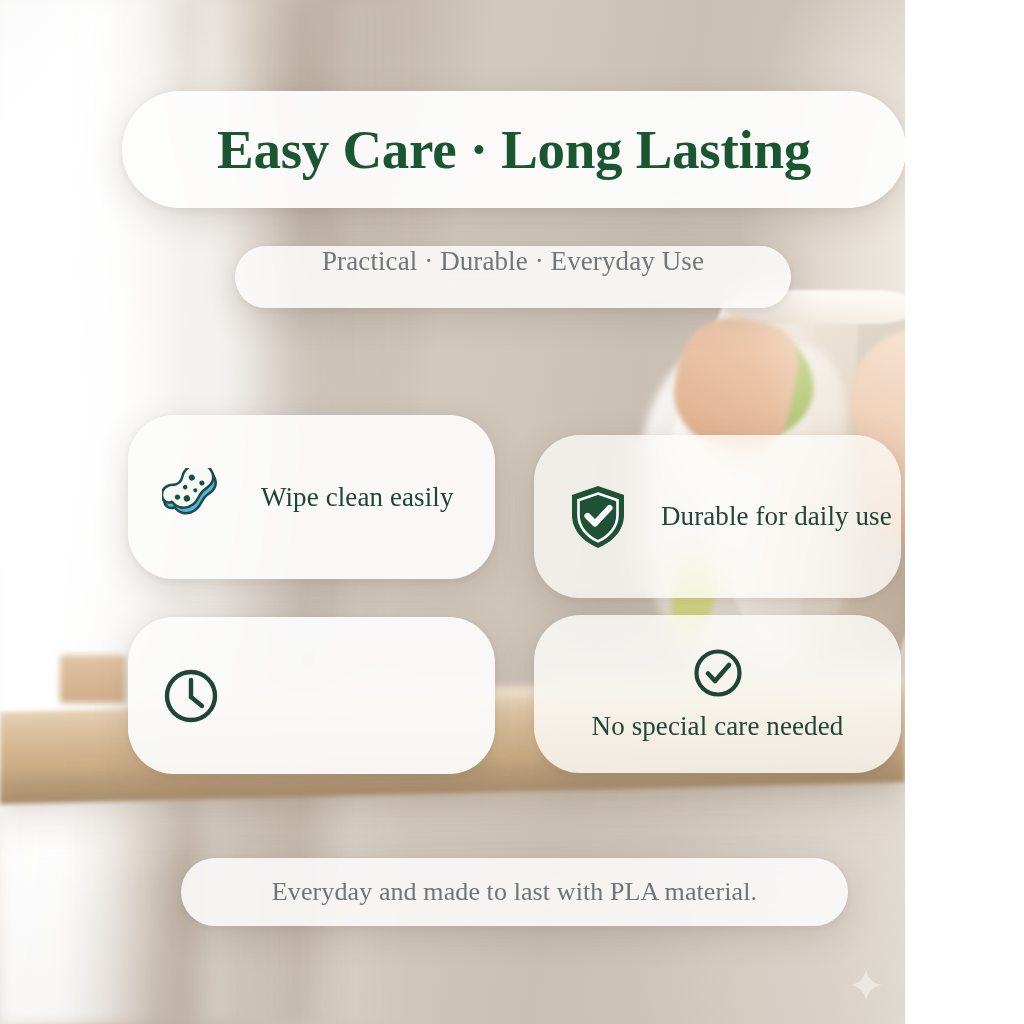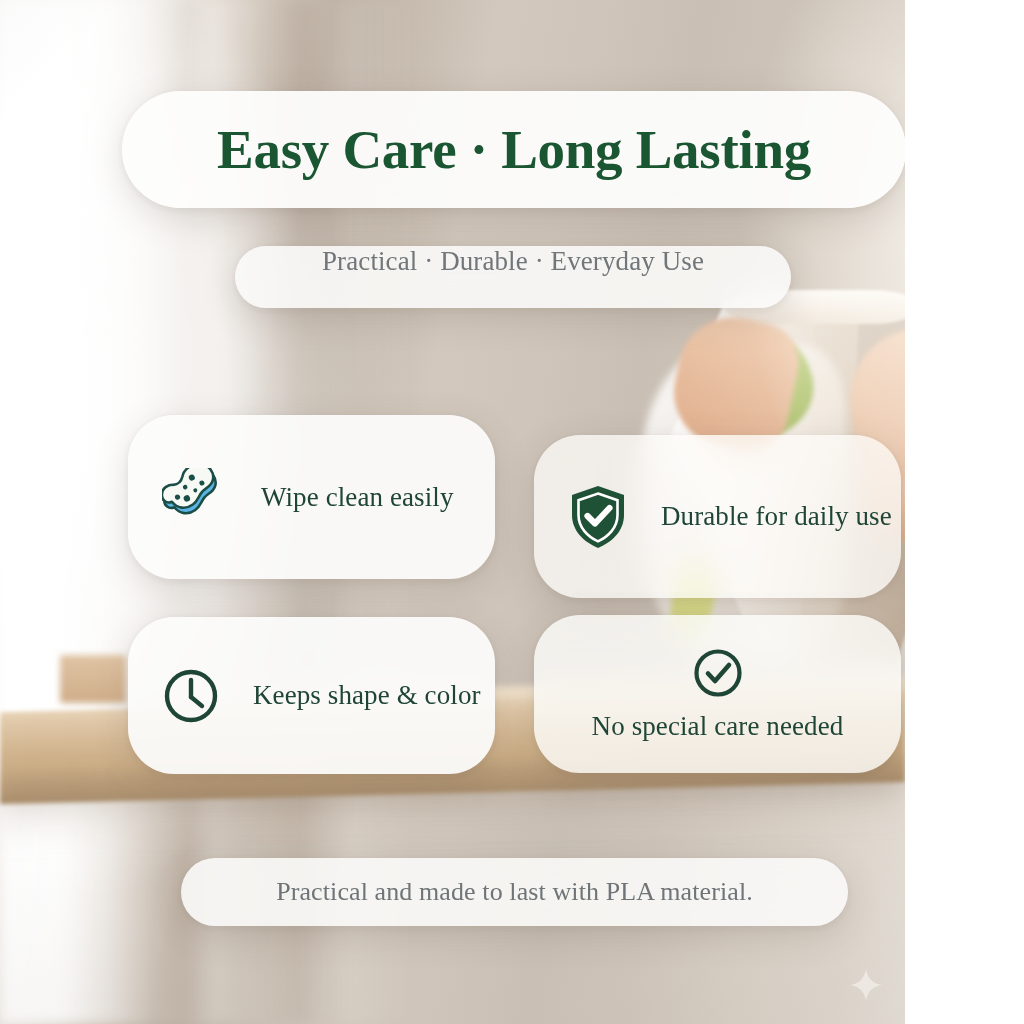--- a/index.html
+++ b/index.html
@@ -317,35 +317,34 @@
   </div>
 
   <div class="card feature-card" id="card-2">
     <span class="icon-wrap">
       <svg width="58" height="58" viewBox="0 0 58 58">
         <circle cx="29" cy="29" r="24" fill="none" stroke="#1F4536" stroke-width="4.4"></circle>
         <path d="M29 13 V30" stroke="#1F4536" stroke-width="4.4" stroke-linecap="round"></path>
         <path d="M29 30 L40 39" stroke="#1F4536" stroke-width="4.4" stroke-linecap="round"></path>
       </svg>
     </span>
-    <span class="feature-label">Keeps shape &amp; color</span>
   </div>
 
   <div class="card feature-card stacked" id="card-3">
     <span class="icon-wrap">
       <svg width="52" height="52" viewBox="0 0 52 52">
         <circle cx="26" cy="26" r="21.5" fill="none" stroke="#1F4536" stroke-width="4.2"></circle>
         <path d="M16 26.5 L23 34 L37 18" fill="none" stroke="#1F4536" stroke-width="4.6" stroke-linecap="round" stroke-linejoin="round"></path>
       </svg>
     </span>
     <span class="feature-label">No special care needed</span>
   </div>
 
   <div class="card" id="footer-pill">
-    <span id="footer-text">Practical and made to last with PLA material.</span>
+    <span id="footer-text">Everyday and made to last with PLA material.</span>
   </div>
 
   <svg id="sparkle" viewBox="0 0 34 34">
     <path d="M17 1 C18.6 10.5 23.5 15.4 33 17 C23.5 18.6 18.6 23.5 17 33
              C15.4 23.5 10.5 18.6 1 17 C10.5 15.4 15.4 10.5 17 1 Z" fill="#FAF7F2"></path>
   </svg>
 
 </div>
 
 </body></html>

